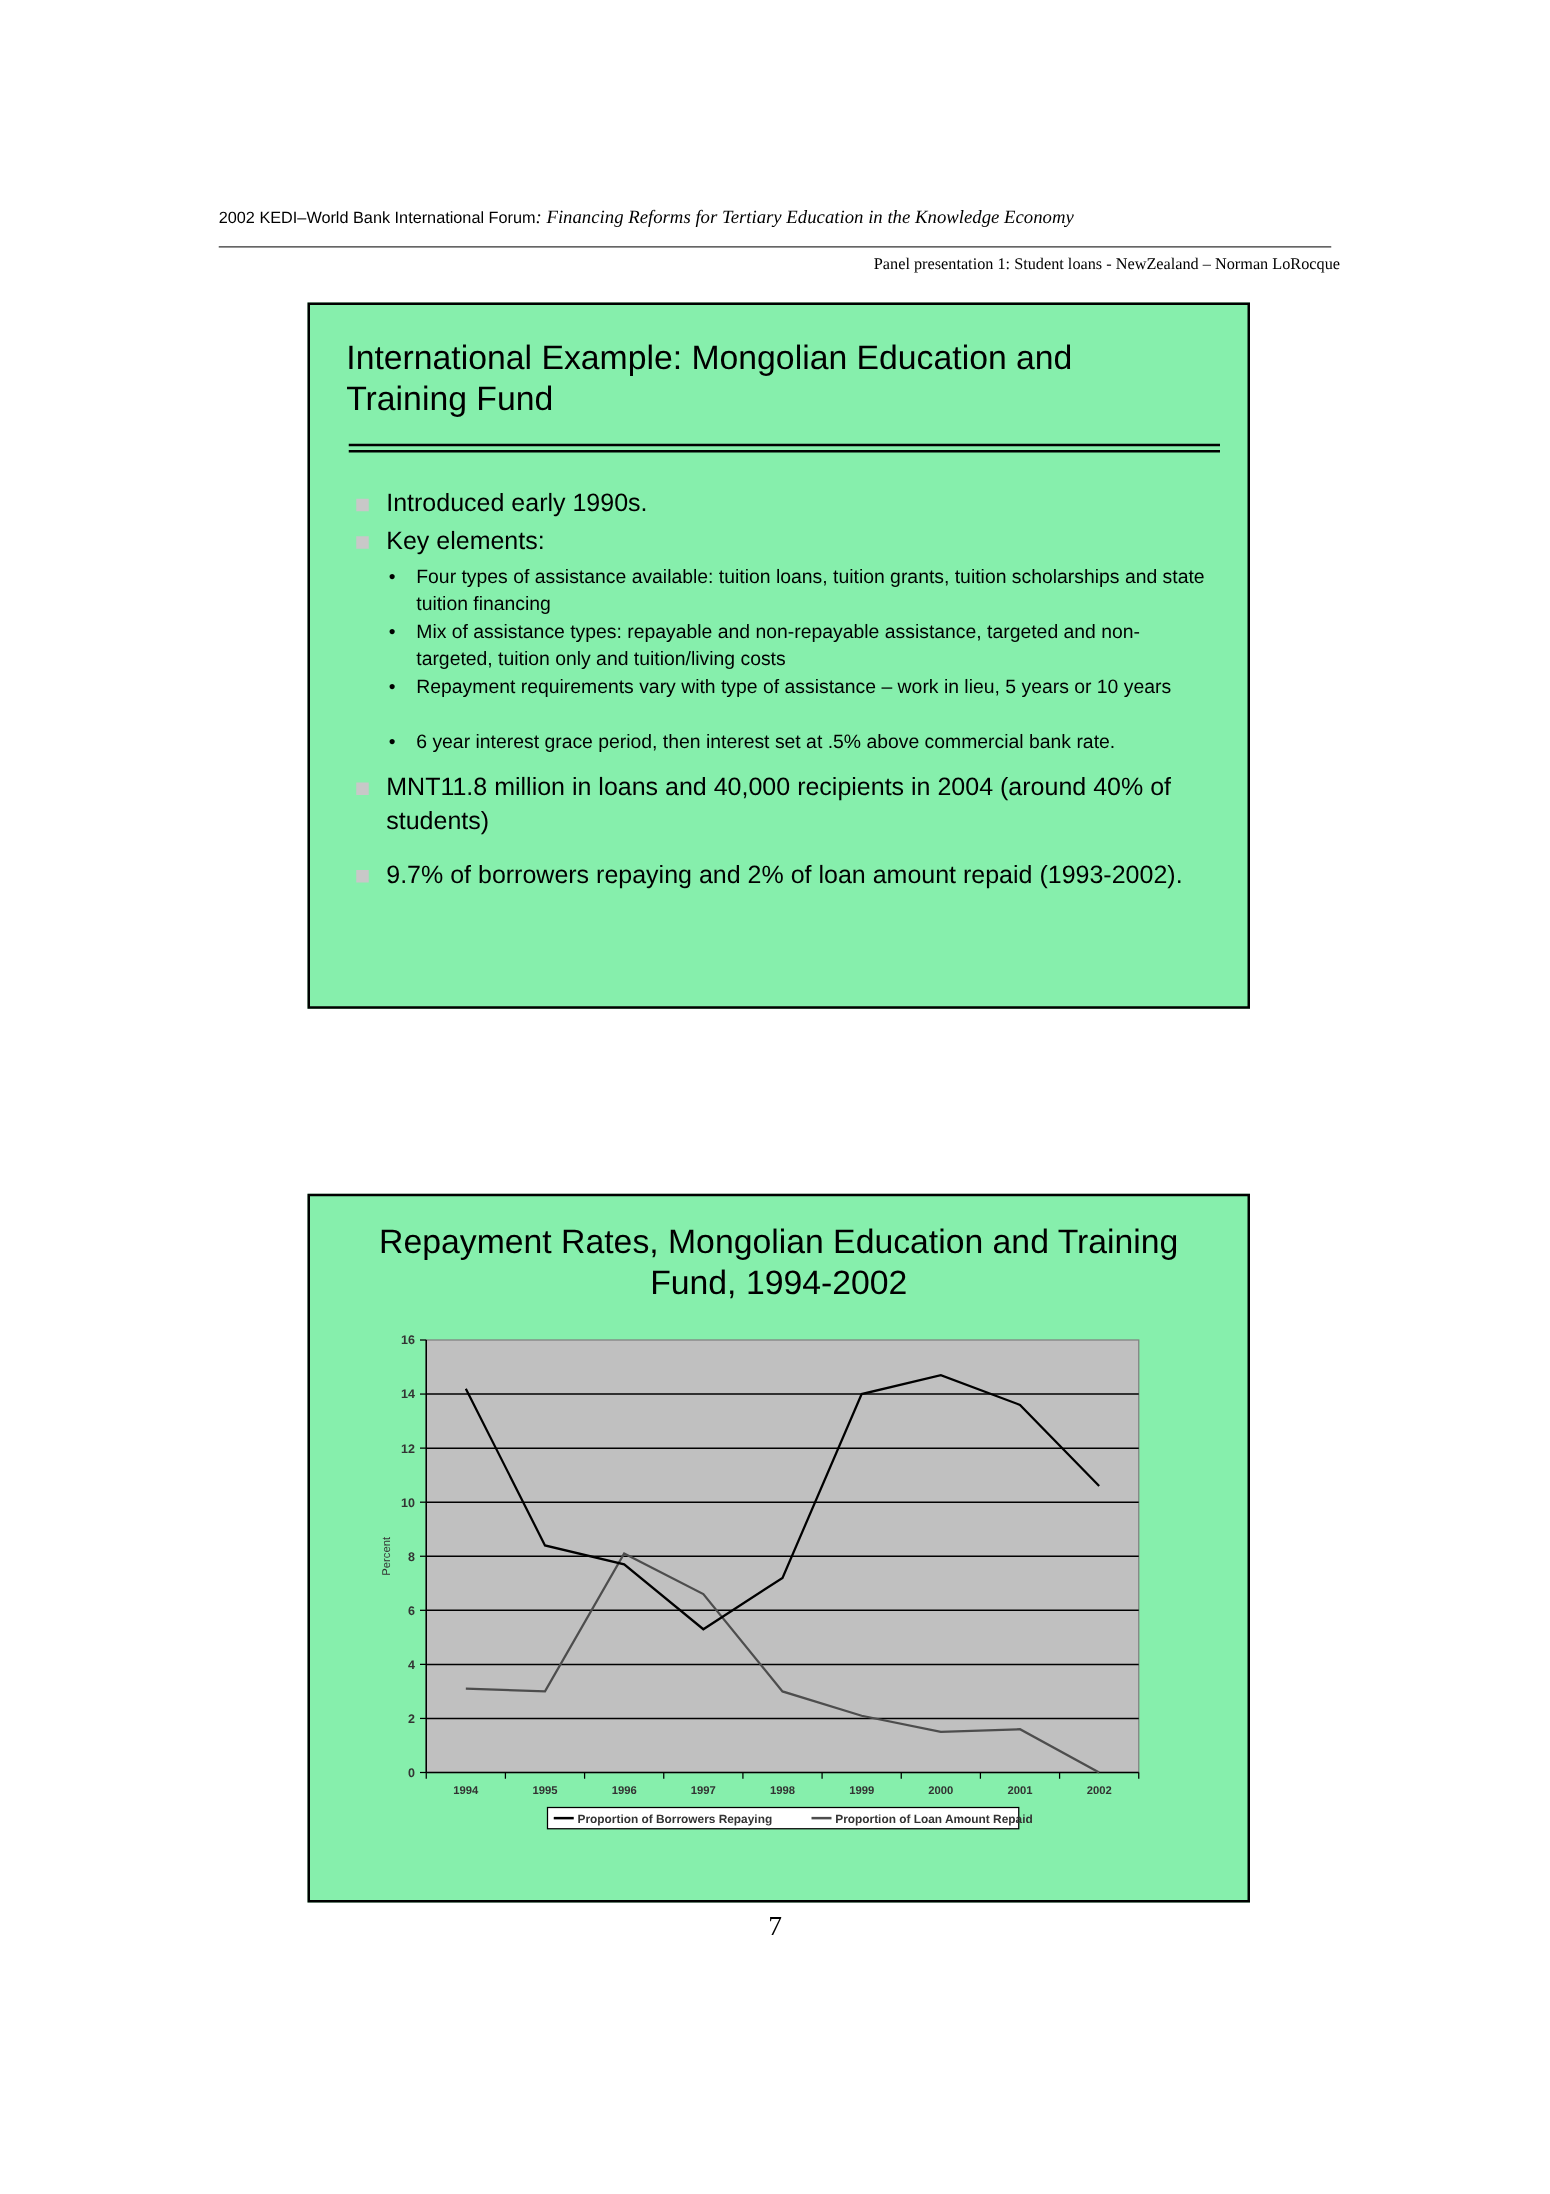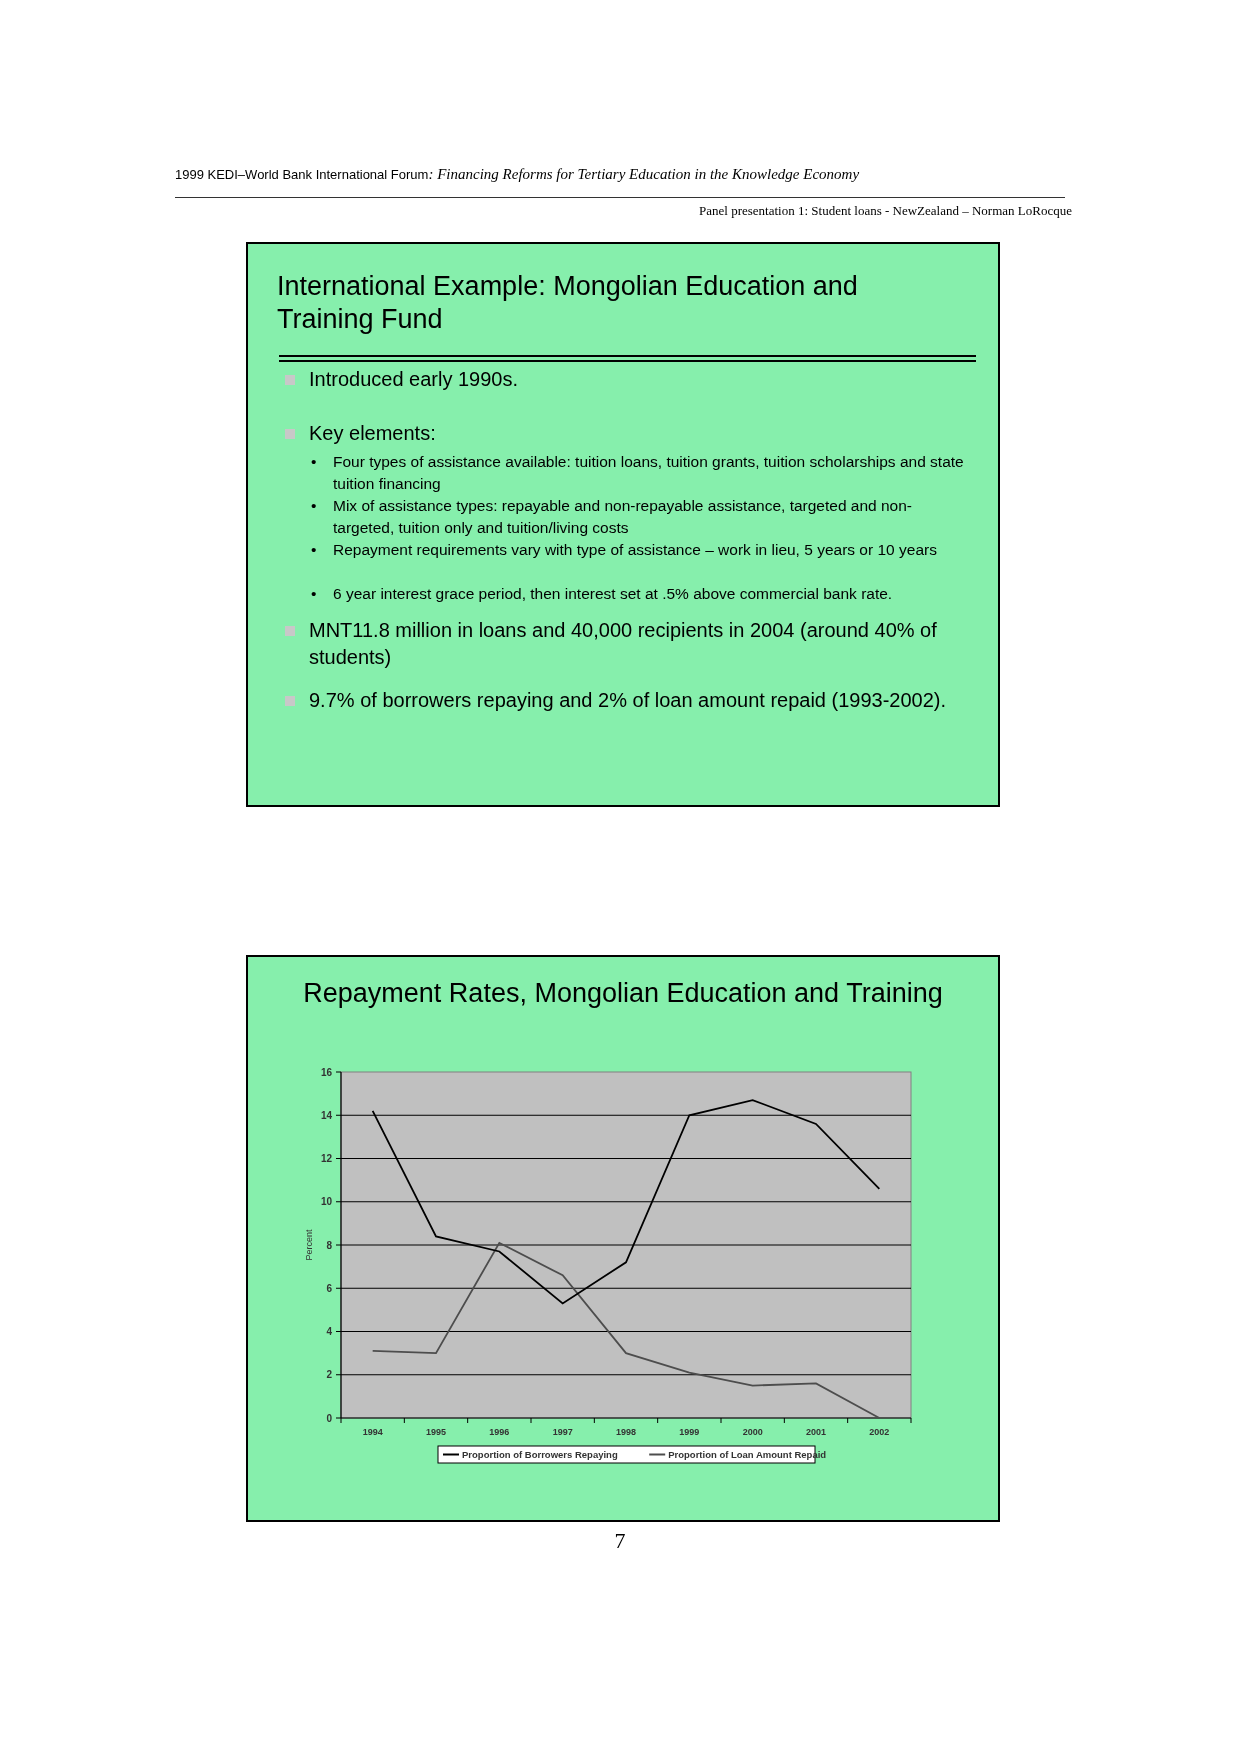--- a/index.html
+++ b/index.html
@@ -24,33 +24,33 @@
   .sub { position: absolute; left: 85px; width: 640px; font-family: "Liberation Sans", sans-serif; font-size: 15.5px; line-height: 22px; }
   .sub .dot { position: absolute; left: -22px; top: 0; }
 
   .s2-title { position: absolute; left: 0; right: 0; top: 20px; text-align: center; font-family: "Liberation Sans", sans-serif; font-size: 27px; line-height: 33px; }
   .chart-svg { position: absolute; left: 0; top: 0; }
   .page-num { position: absolute; left: 0; right: 0; top: 1528px; text-align: center; font-family: "Liberation Serif", serif; font-size: 22px; }
 </style>
 </head>
 <body>
 
-<div class="hdr-left"><span>1999 KEDI–World Bank International Forum</span><span class="it">: Financing Reforms for Tertiary Education in the Knowledge Economy</span></div>
+<div class="hdr-left"><span>2002 KEDI–World Bank International Forum</span><span class="it">: Financing Reforms for Tertiary Education in the Knowledge Economy</span></div>
 <div class="hdr-rule"></div>
 <div class="hdr-right"><b>Panel presentation 1: Student loans - NewZealand</b><span> – Norman LoRocque</span></div>
 
 <div class="slide" id="slide1">
   <div class="s1-title">
     <div>International Example:  Mongolian Education and</div>
     <div>Training Fund</div>
   </div>
   <div class="s1-rule1"></div>
   <div class="s1-rule2"></div>
 
-  <div class="bul" style="top:122px;">
+  <div class="bul" style="top:146px;">
       <span class="sq"></span>
       <span class="tx">Introduced early 1990s.</span>
     </div>
   <div class="bul" style="top:176px;">
       <span class="sq"></span>
       <span class="tx">Key elements:</span>
     </div>
 
   <div class="sub" style="top:207px;"><span class="dot">•</span><span>Four types of assistance available:  tuition loans, tuition grants, tuition scholarships and state tuition financing</span></div>
   <div class="sub" style="top:251px;"><span class="dot">•</span><span>Mix of assistance types:  repayable and non-repayable assistance, targeted and non-targeted, tuition only and tuition/living costs</span></div>
@@ -63,20 +63,21 @@
     </div>
   <div class="bul" style="top:443px;">
       <span class="sq"></span>
       <span class="tx">9.7% of borrowers repaying and 2% of loan amount repaid (1993-2002).</span>
     </div>
 </div>
 
 <div class="slide" id="slide2">
   <div class="s2-title">
     <div>Repayment Rates, Mongolian Education and Training</div>
+    <div>Fund, 1994-2002</div>
   </div>
   <svg class="chart-svg" id="chart" width="750" height="563">
       <rect x="93" y="115" width="570" height="346" fill="#c0c0c0" stroke="#808080" stroke-width="1"></rect>
       <line x1="88" x2="93" y1="461" y2="461" stroke="#000" stroke-width="1"></line>
       <text x="84" y="464.5" text-anchor="end" font-family="Liberation Sans, sans-serif" font-size="10" font-weight="bold" fill="#333">0</text>
       <line x1="93" x2="663" y1="417.75" y2="417.75" stroke="#000" stroke-width="1.2"></line>
       <line x1="88" x2="93" y1="417.75" y2="417.75" stroke="#000" stroke-width="1"></line>
       <text x="84" y="421.25" text-anchor="end" font-family="Liberation Sans, sans-serif" font-size="10" font-weight="bold" fill="#333">2</text>
       <line x1="93" x2="663" y1="374.5" y2="374.5" stroke="#000" stroke-width="1.2"></line>
       <line x1="88" x2="93" y1="374.5" y2="374.5" stroke="#000" stroke-width="1"></line>

